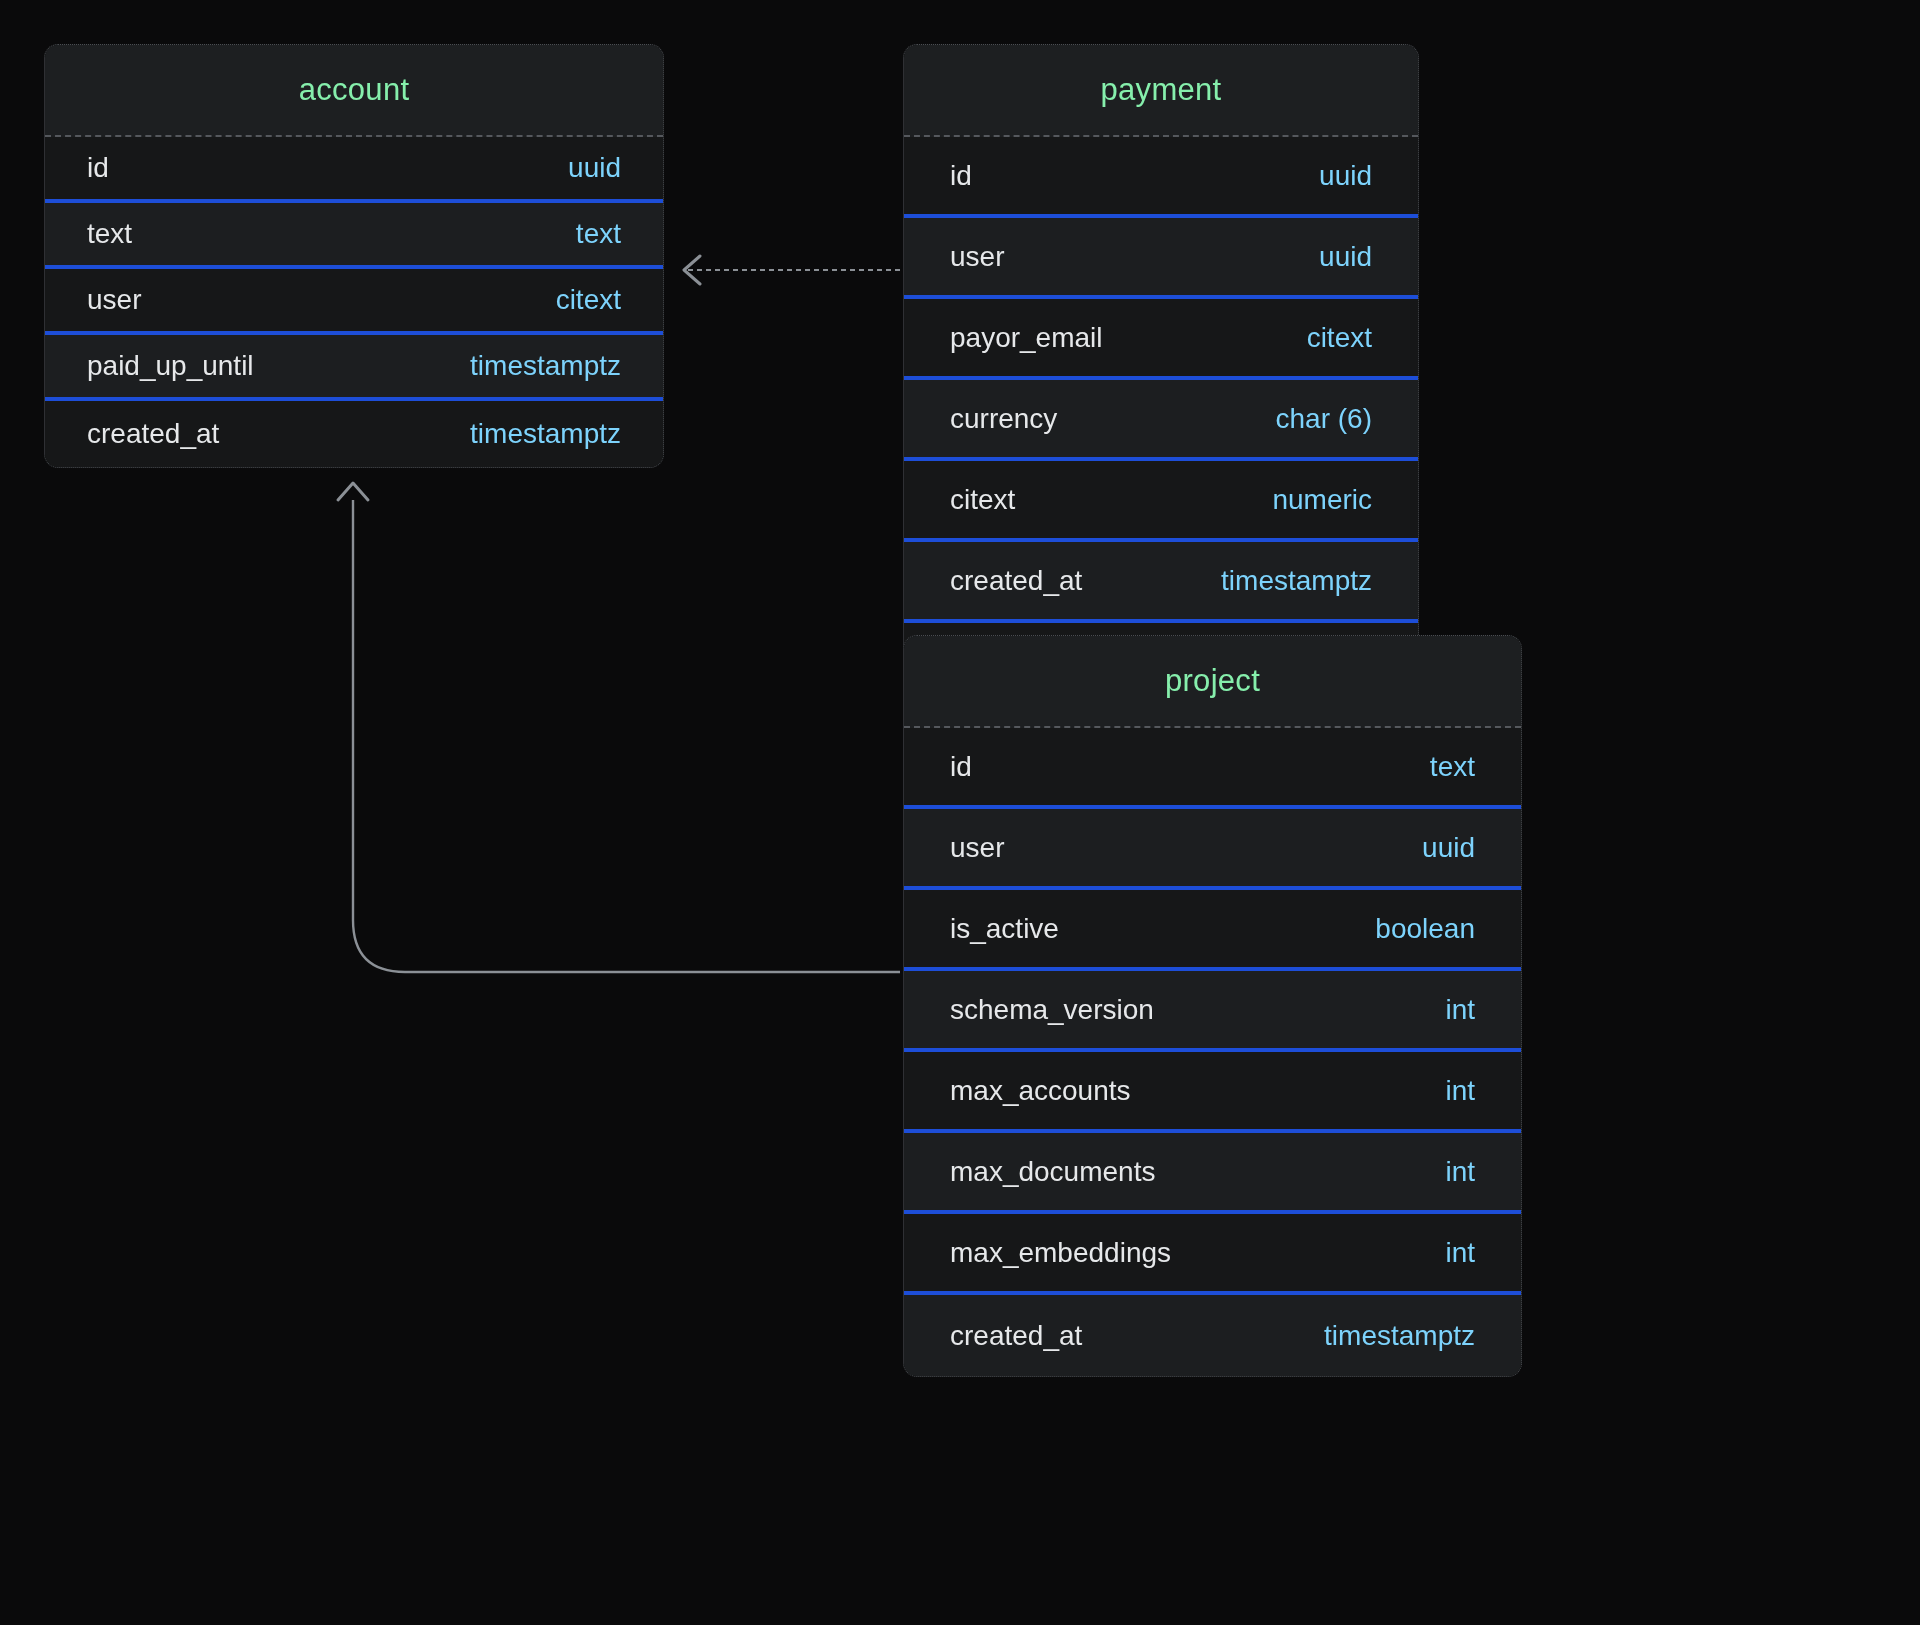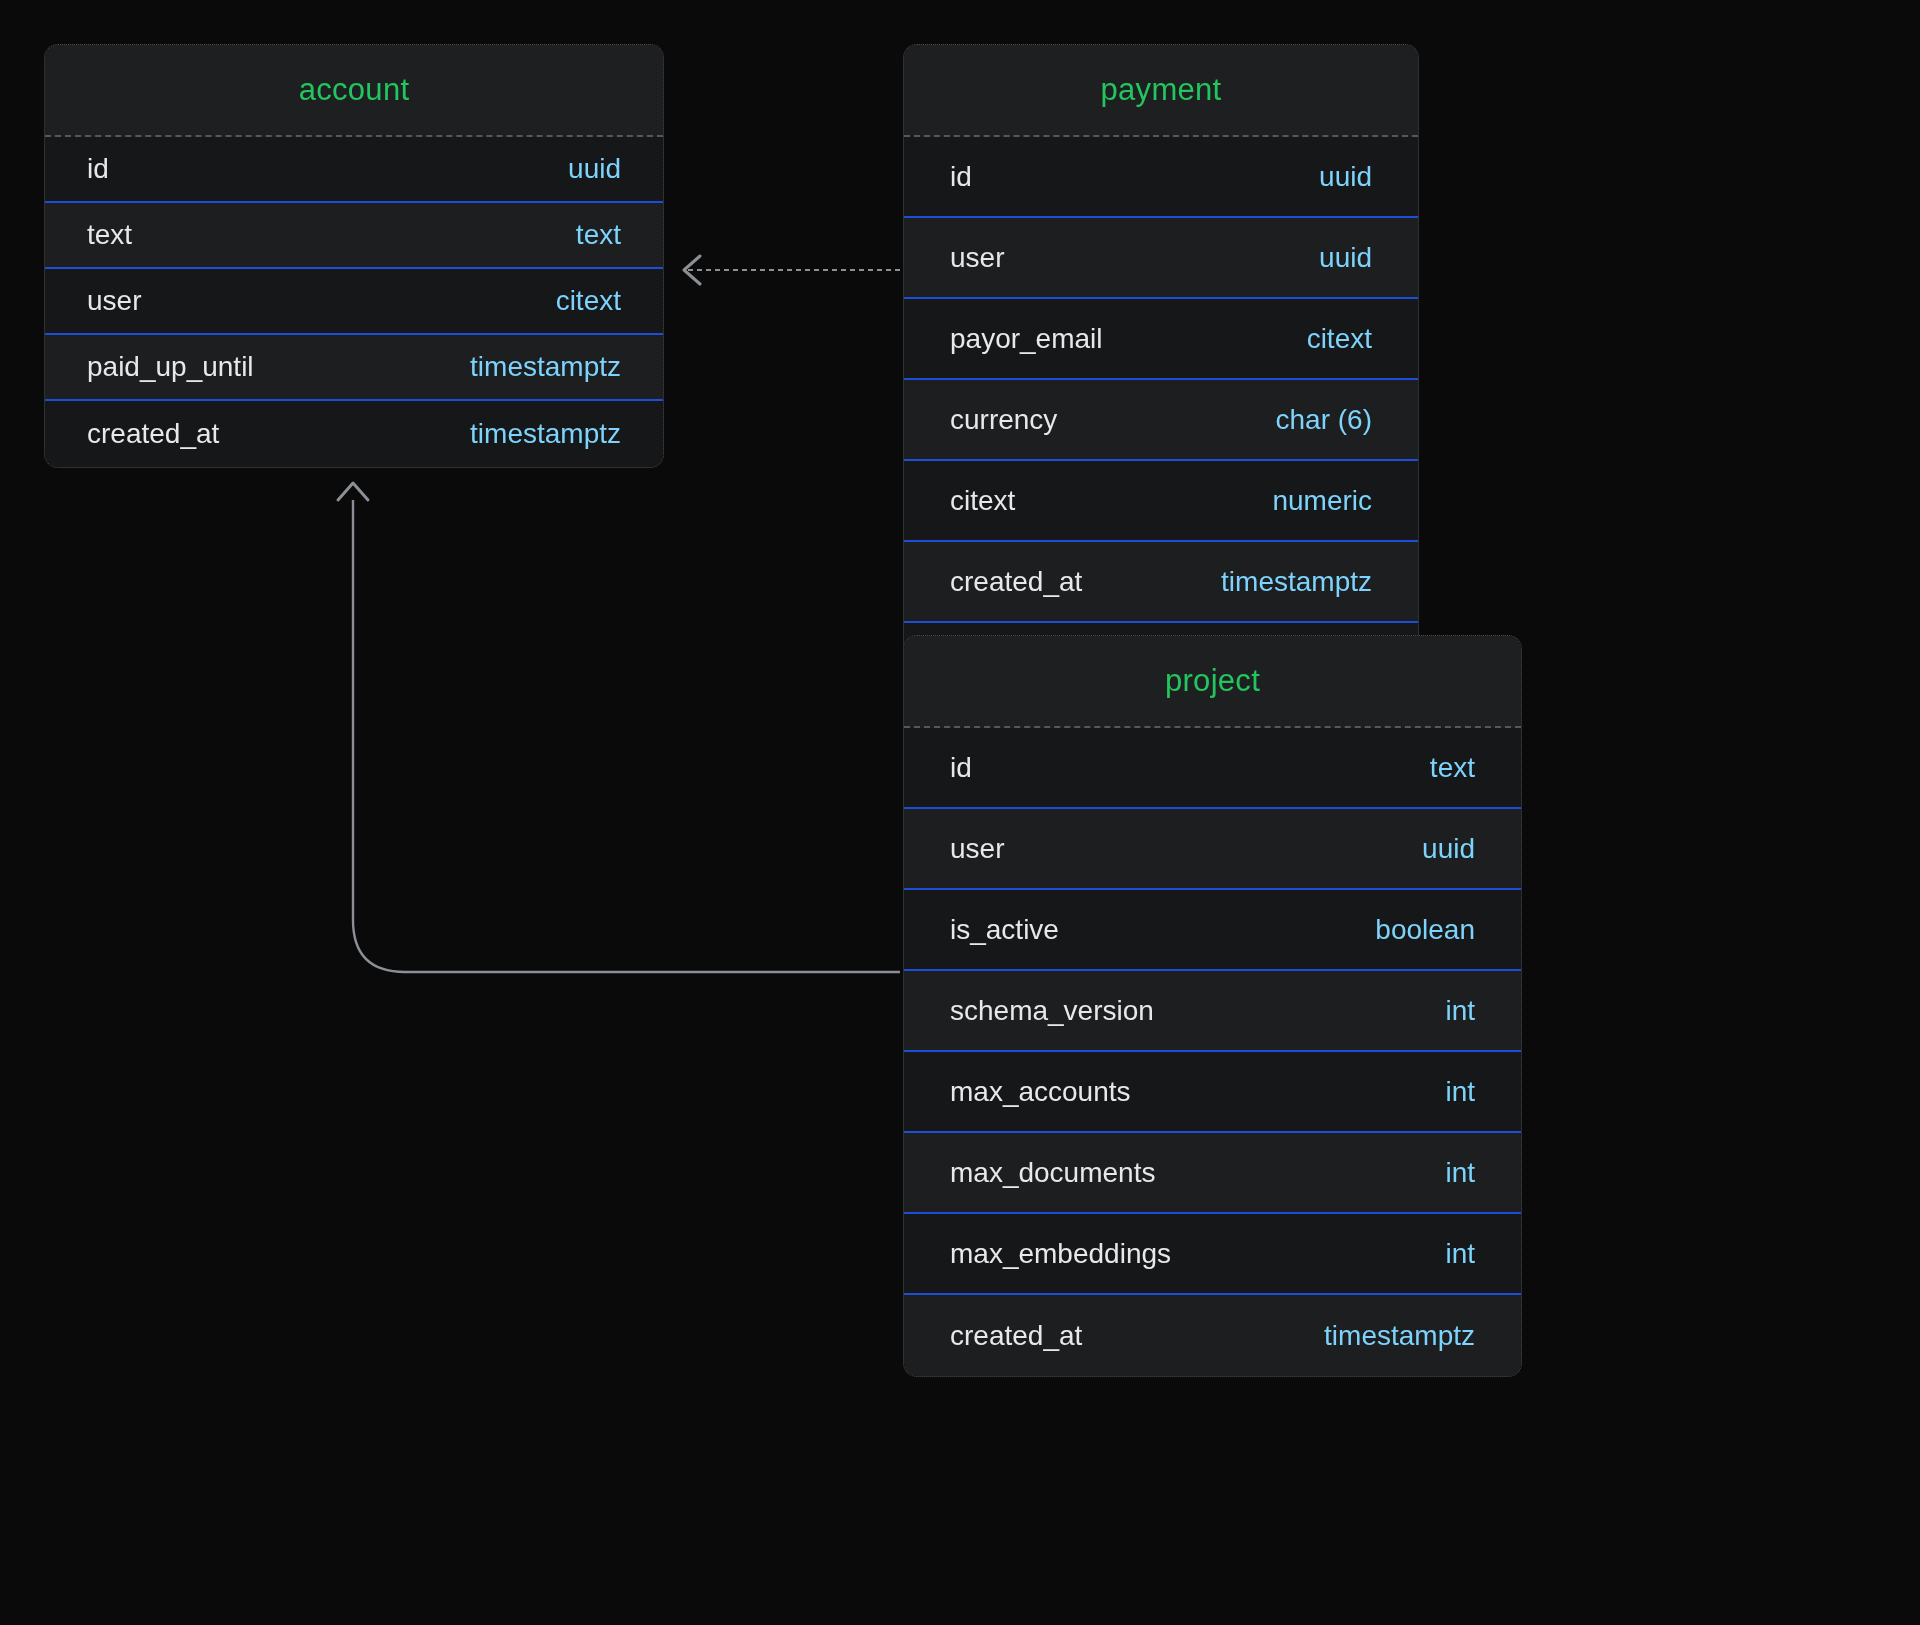--- a/index.html
+++ b/index.html
@@ -24,31 +24,31 @@
   }
   .entity-header{
     height:92px;
     display:flex;align-items:center;justify-content:center;
     background:#1d1f21;
     border-bottom:2px dashed #55585d;
     box-sizing:border-box;
   }
   .entity-title{
     font-size:31px;
-    color:#22c55e;
+    color:#86efac;
     letter-spacing:.3px;
     font-weight:400;
   }
   .field-list{display:block;}
   .field-row{
     display:flex;align-items:center;justify-content:space-between;
     height:81px;
     box-sizing:border-box;
     padding:0 46px 0 46px;
-    border-bottom:2px solid #1d4ed8;
+    border-bottom:4px solid #1d4ed8;
     background:#161718;
   }
   .field-row.alt{background:#1c1e20;}
   .field-row:last-child{border-bottom:none;}
   .field-name{
     font-size:28px;color:#e6e8ea;font-weight:400;white-space:nowrap;
   }
   .field-type{
     font-size:28px;color:#7dd3fc;font-weight:400;white-space:nowrap;
   }

